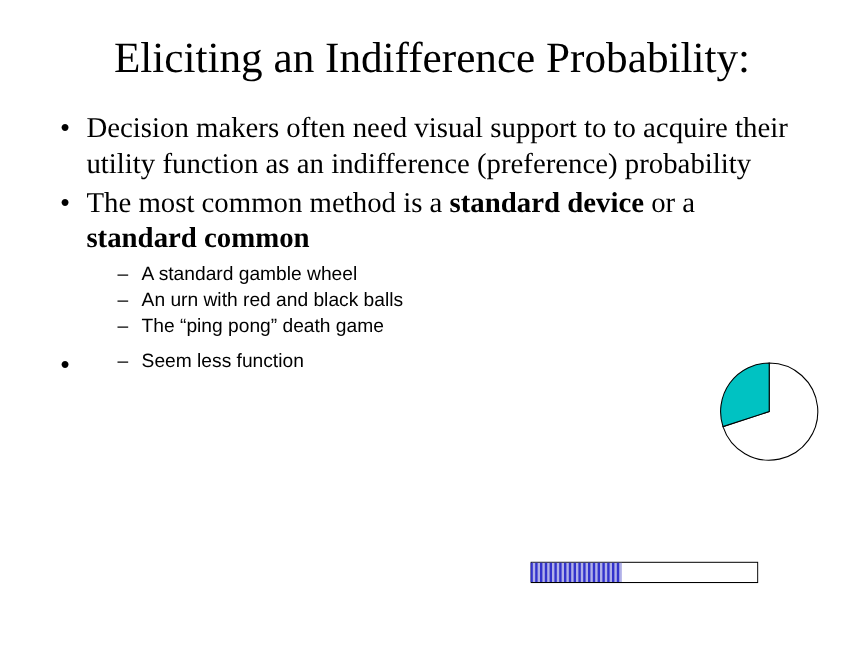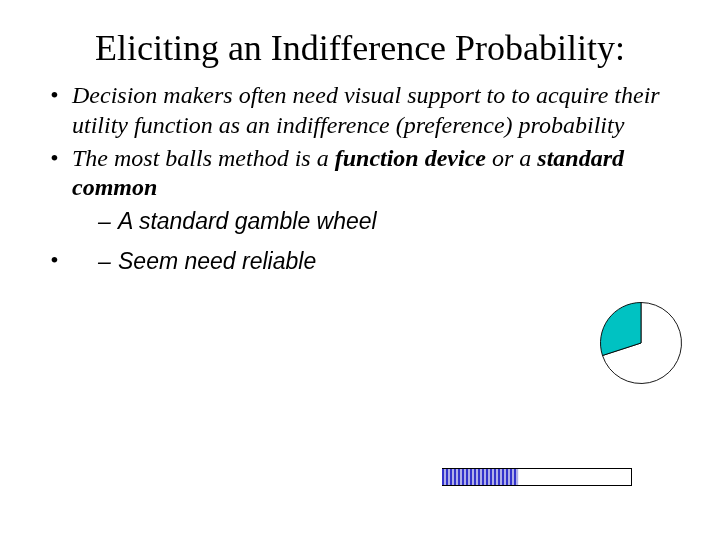--- a/index.html
+++ b/index.html
@@ -17,47 +17,46 @@
     width: 720px;
     height: 540px;
     box-sizing: border-box;
     padding: 28px 48px 20px 48px;
   }
   .title {
     font-size: 36px;
     line-height: 1.15;
     text-align: center;
     font-weight: normal;
-    margin: 0 0 12px 0;
+    margin: 0 0 24px 0;
   }
   ul.lvl1 {
     list-style: none;
     padding: 0;
     margin: 0;
     font-size: 24px;
     line-height: 1.22;
   }
   ul.lvl1 > li {
     position: relative;
     padding-left: 24px;
     margin-bottom: 4px;
-    font-style: italic;
   }
   ul.lvl1 > li::before {
     content: "•";
     position: absolute;
     left: 2px;
     top: 0;
     font-size: 24px;
   }
   ul.lvl2 {
     list-style: none;
     padding: 0;
     margin: 4px 0 8px 0;
-    font-size: 23px;
+    font-size: 16px;
     line-height: 1.35;
   }
   ul.lvl2 > li {
     position: relative;
     padding-left: 46px;
     margin-bottom: 0px;
     font-family: Arial, Helvetica, sans-serif;
   }
   ul.lvl2 > li::before {
     content: "–";
@@ -84,28 +83,30 @@
 
   <h1 class="title">
     <span>Eliciting an Indifference Probability:</span><br>
   </h1>
 
   <ul class="lvl1">
     <li>
       <span>Decision makers often need visual support to to acquire their utility function as an indifference (preference) probability</span>
     </li>
     <li>
-      <span>The most balls method is a </span><span class="b">function device</span><span> or a </span><span class="b">standard common</span>
+      <span>The most common method is a </span><span class="b">standard device</span><span> or a </span><span class="b">standard common</span>
       <ul class="lvl2">
         <li><span>A standard gamble wheel</span></li>
+        <li><span>An urn with red and black balls</span></li>
+        <li><span>The “ping pong” death game</span></li>
       </ul>
     </li>
     <li>
       <ul class="lvl2">
-        <li><span>Seem need reliable</span></li>
+        <li><span>Seem less function</span></li>
       </ul>
     </li>
   </ul>
 
   <svg class="pie" width="90" height="90" viewBox="0 0 100 100">
       <path d="M 50 50 L 50 5 A 45 45 0 1 1 7.202456766718093 63.905764746872656 Z" fill="#ffffff" stroke="#000" stroke-width="1"></path>
       <path d="M 50 50 L 7.202456766718093 63.905764746872656 A 45 45 0 0 1 49.99999999999999 5 Z" fill="#00c2c2" stroke="#000" stroke-width="1"></path>
     </svg>
 
   <svg class="scale" width="190" height="18" viewBox="0 0 190 18">

